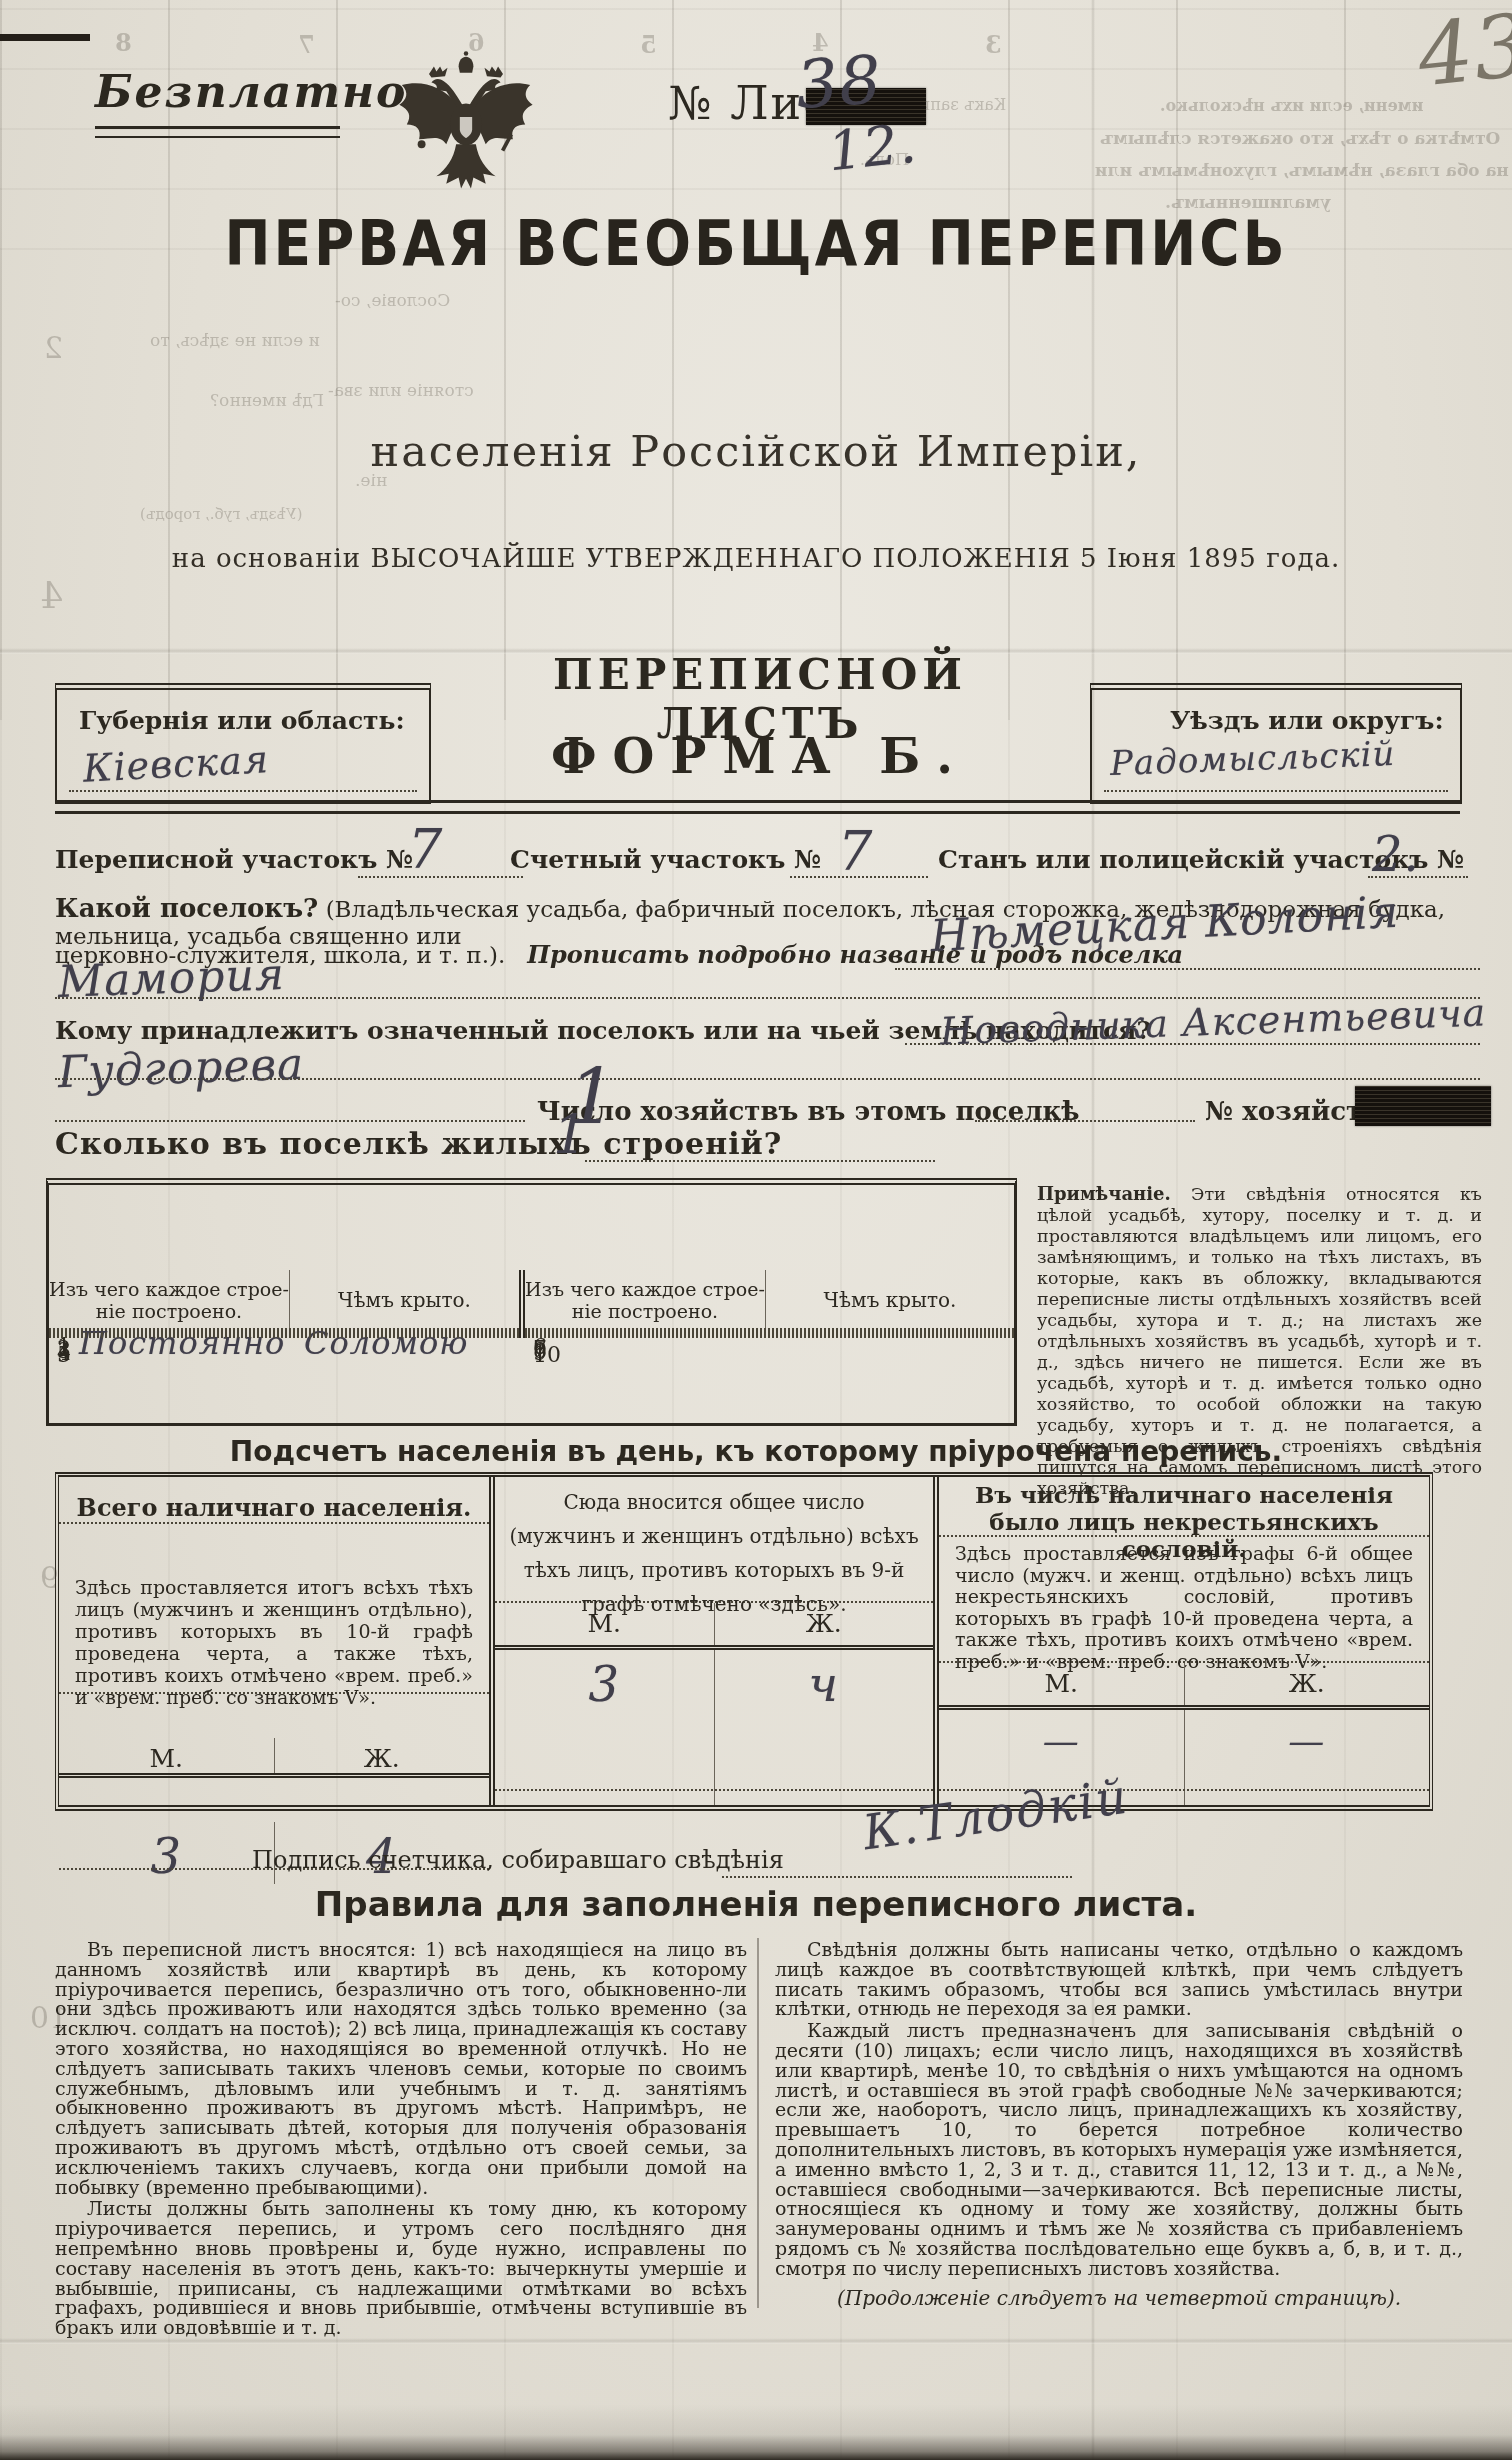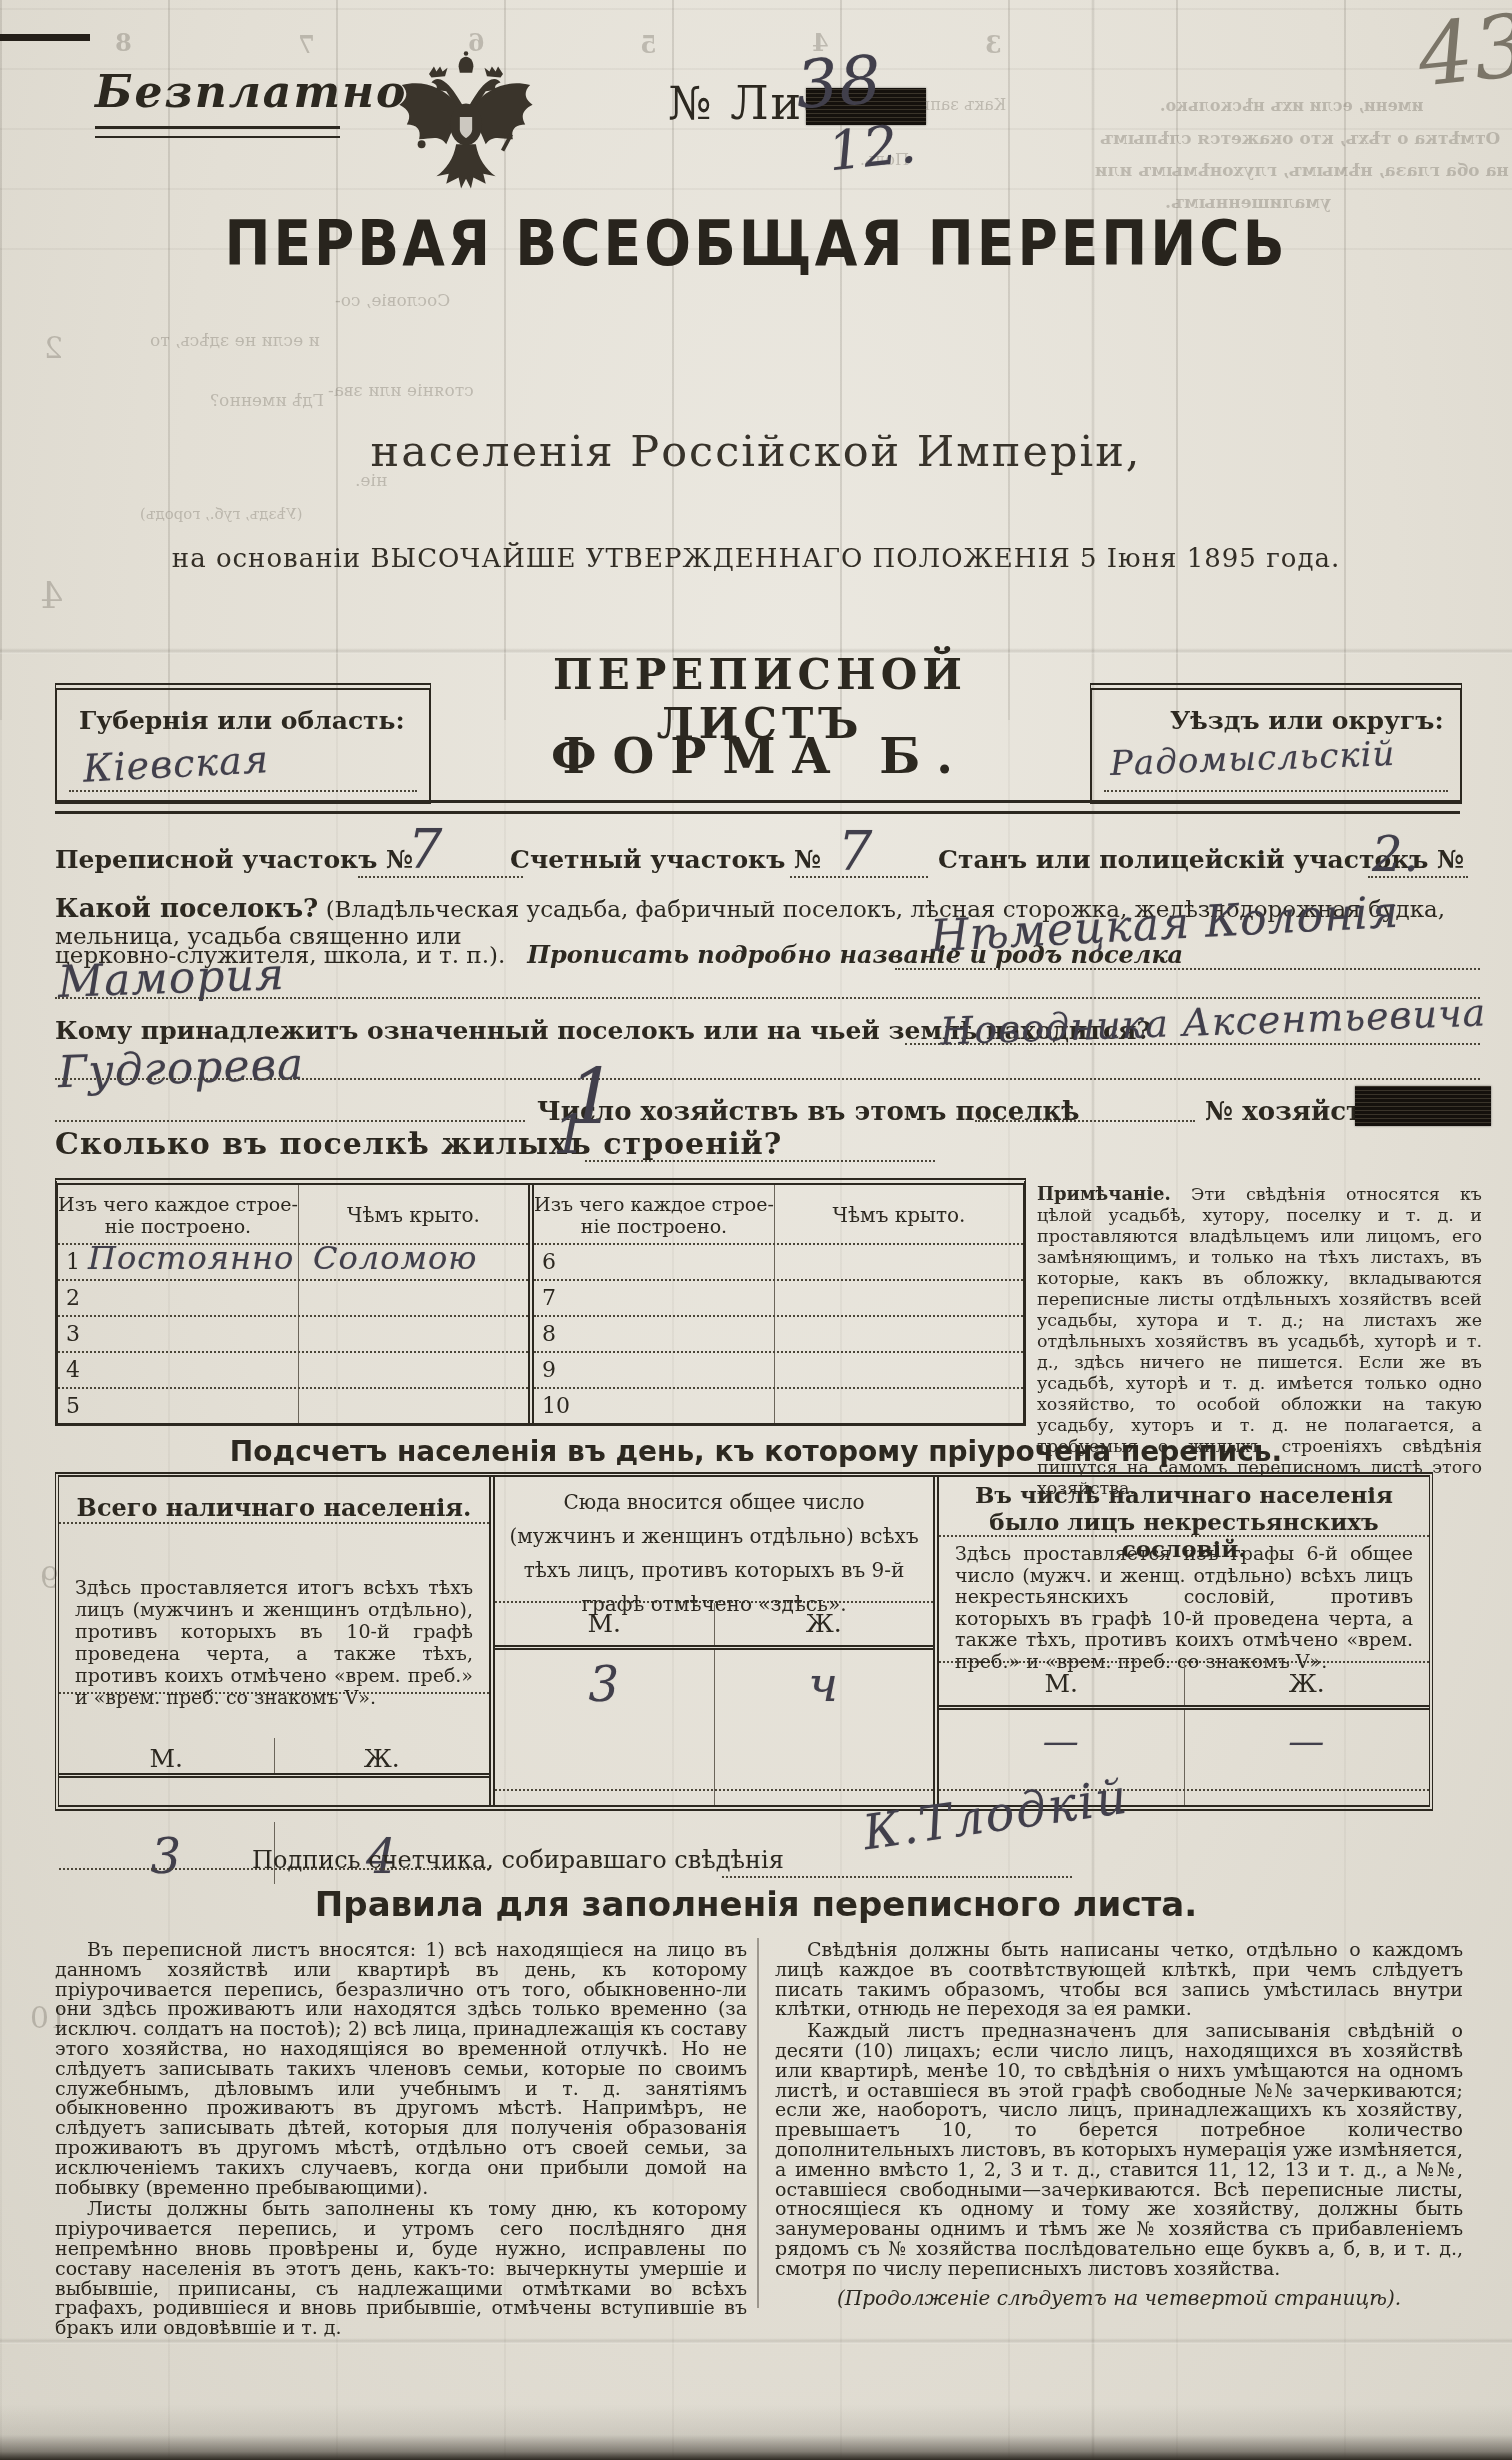--- a/index.html
+++ b/index.html
@@ -151,21 +151,21 @@
   <div class="abs lbl" style="left:537px;top:1096px;font-size:26px;">Число хозяйствъ въ этомъ поселкѣ</div>
   <div class="dl" style="left:975px;top:1120px;width:220px;"></div>
   <div class="abs lbl" style="left:1205px;top:1096px;font-size:26px;">№ хозяйства</div>
   <div class="redact" style="left:1355px;top:1086px;width:136px;height:40px;"></div>
   <div class="abs hw" style="left:568px;top:1052px;font-size:76px;">1</div>
 
   <div class="abs" style="left:55px;top:1126px;font-size:30px;font-weight:700;letter-spacing:1px;">Сколько въ поселкѣ жилыхъ строеній?</div>
   <div class="abs hw" style="left:553px;top:1104px;font-size:54px;">1</div>
   <div class="dl" style="left:585px;top:1160px;width:350px;"></div>
 
-  <div class="abs" style="left:55px;top:1178px;width:965px;height:238px;border:3px solid #2c2820;border-top:7px double #2c2820;display:flex;">
+  <div class="abs" style="left:46px;top:1178px;width:965px;height:238px;border:3px solid #2c2820;border-top:7px double #2c2820;display:flex;align-items:center;">
 
     <div style="width:470px;border-right:6px double #2c2820;display:flex;flex-direction:column;">
       <div style="display:flex;height:58px;border-bottom:2px dotted #4a4538;">
         <div class="centered" style="width:240px;font-size:19px;padding-top:8px;border-right:1px solid #6b655a;">Изъ чего каждое строе- ніе построено.</div>
         <div class="centered" style="flex:1;font-size:20px;padding-top:18px;">Чѣмъ крыто.</div>
       </div>
       <div style="flex:1;display:flex;flex-direction:column;">
         <div style="flex:1;position:relative;border-bottom:2px dotted #4a4538;">
           <span class="abs" style="left:8px;top:4px;font-size:22px;">1</span>
           <span class="abs hw" style="left:30px;top:-6px;font-size:32px;">Постоянно</span>

